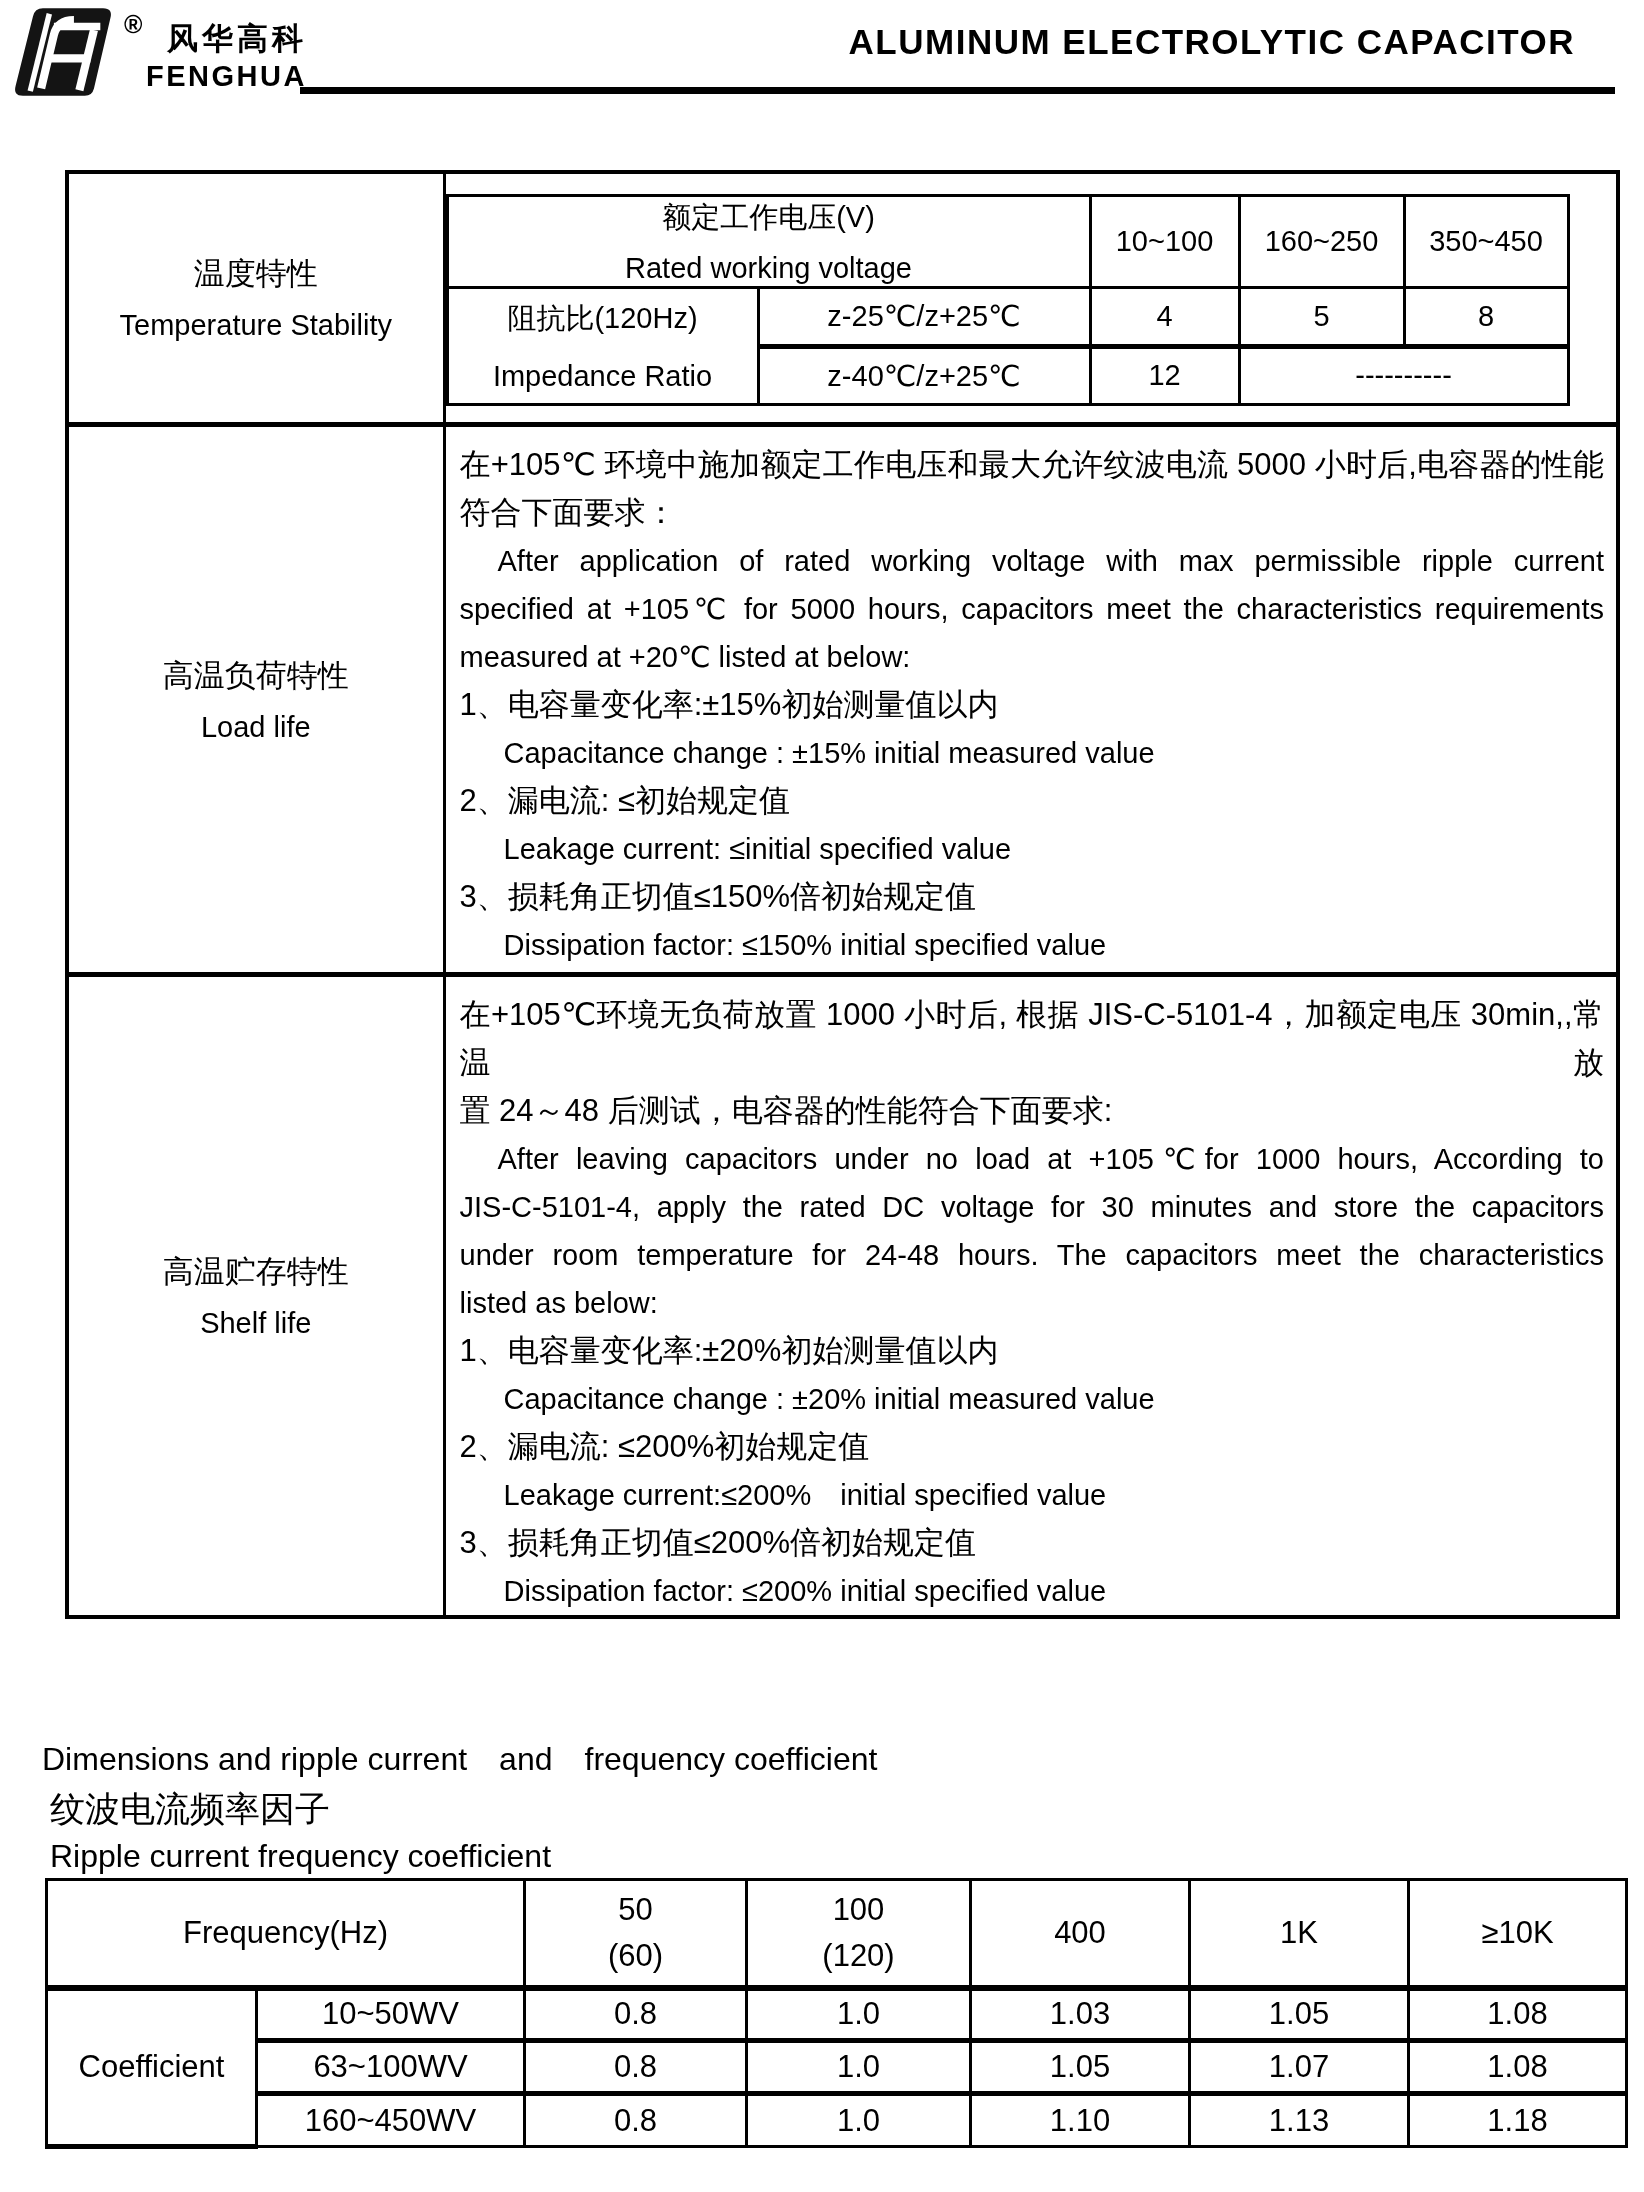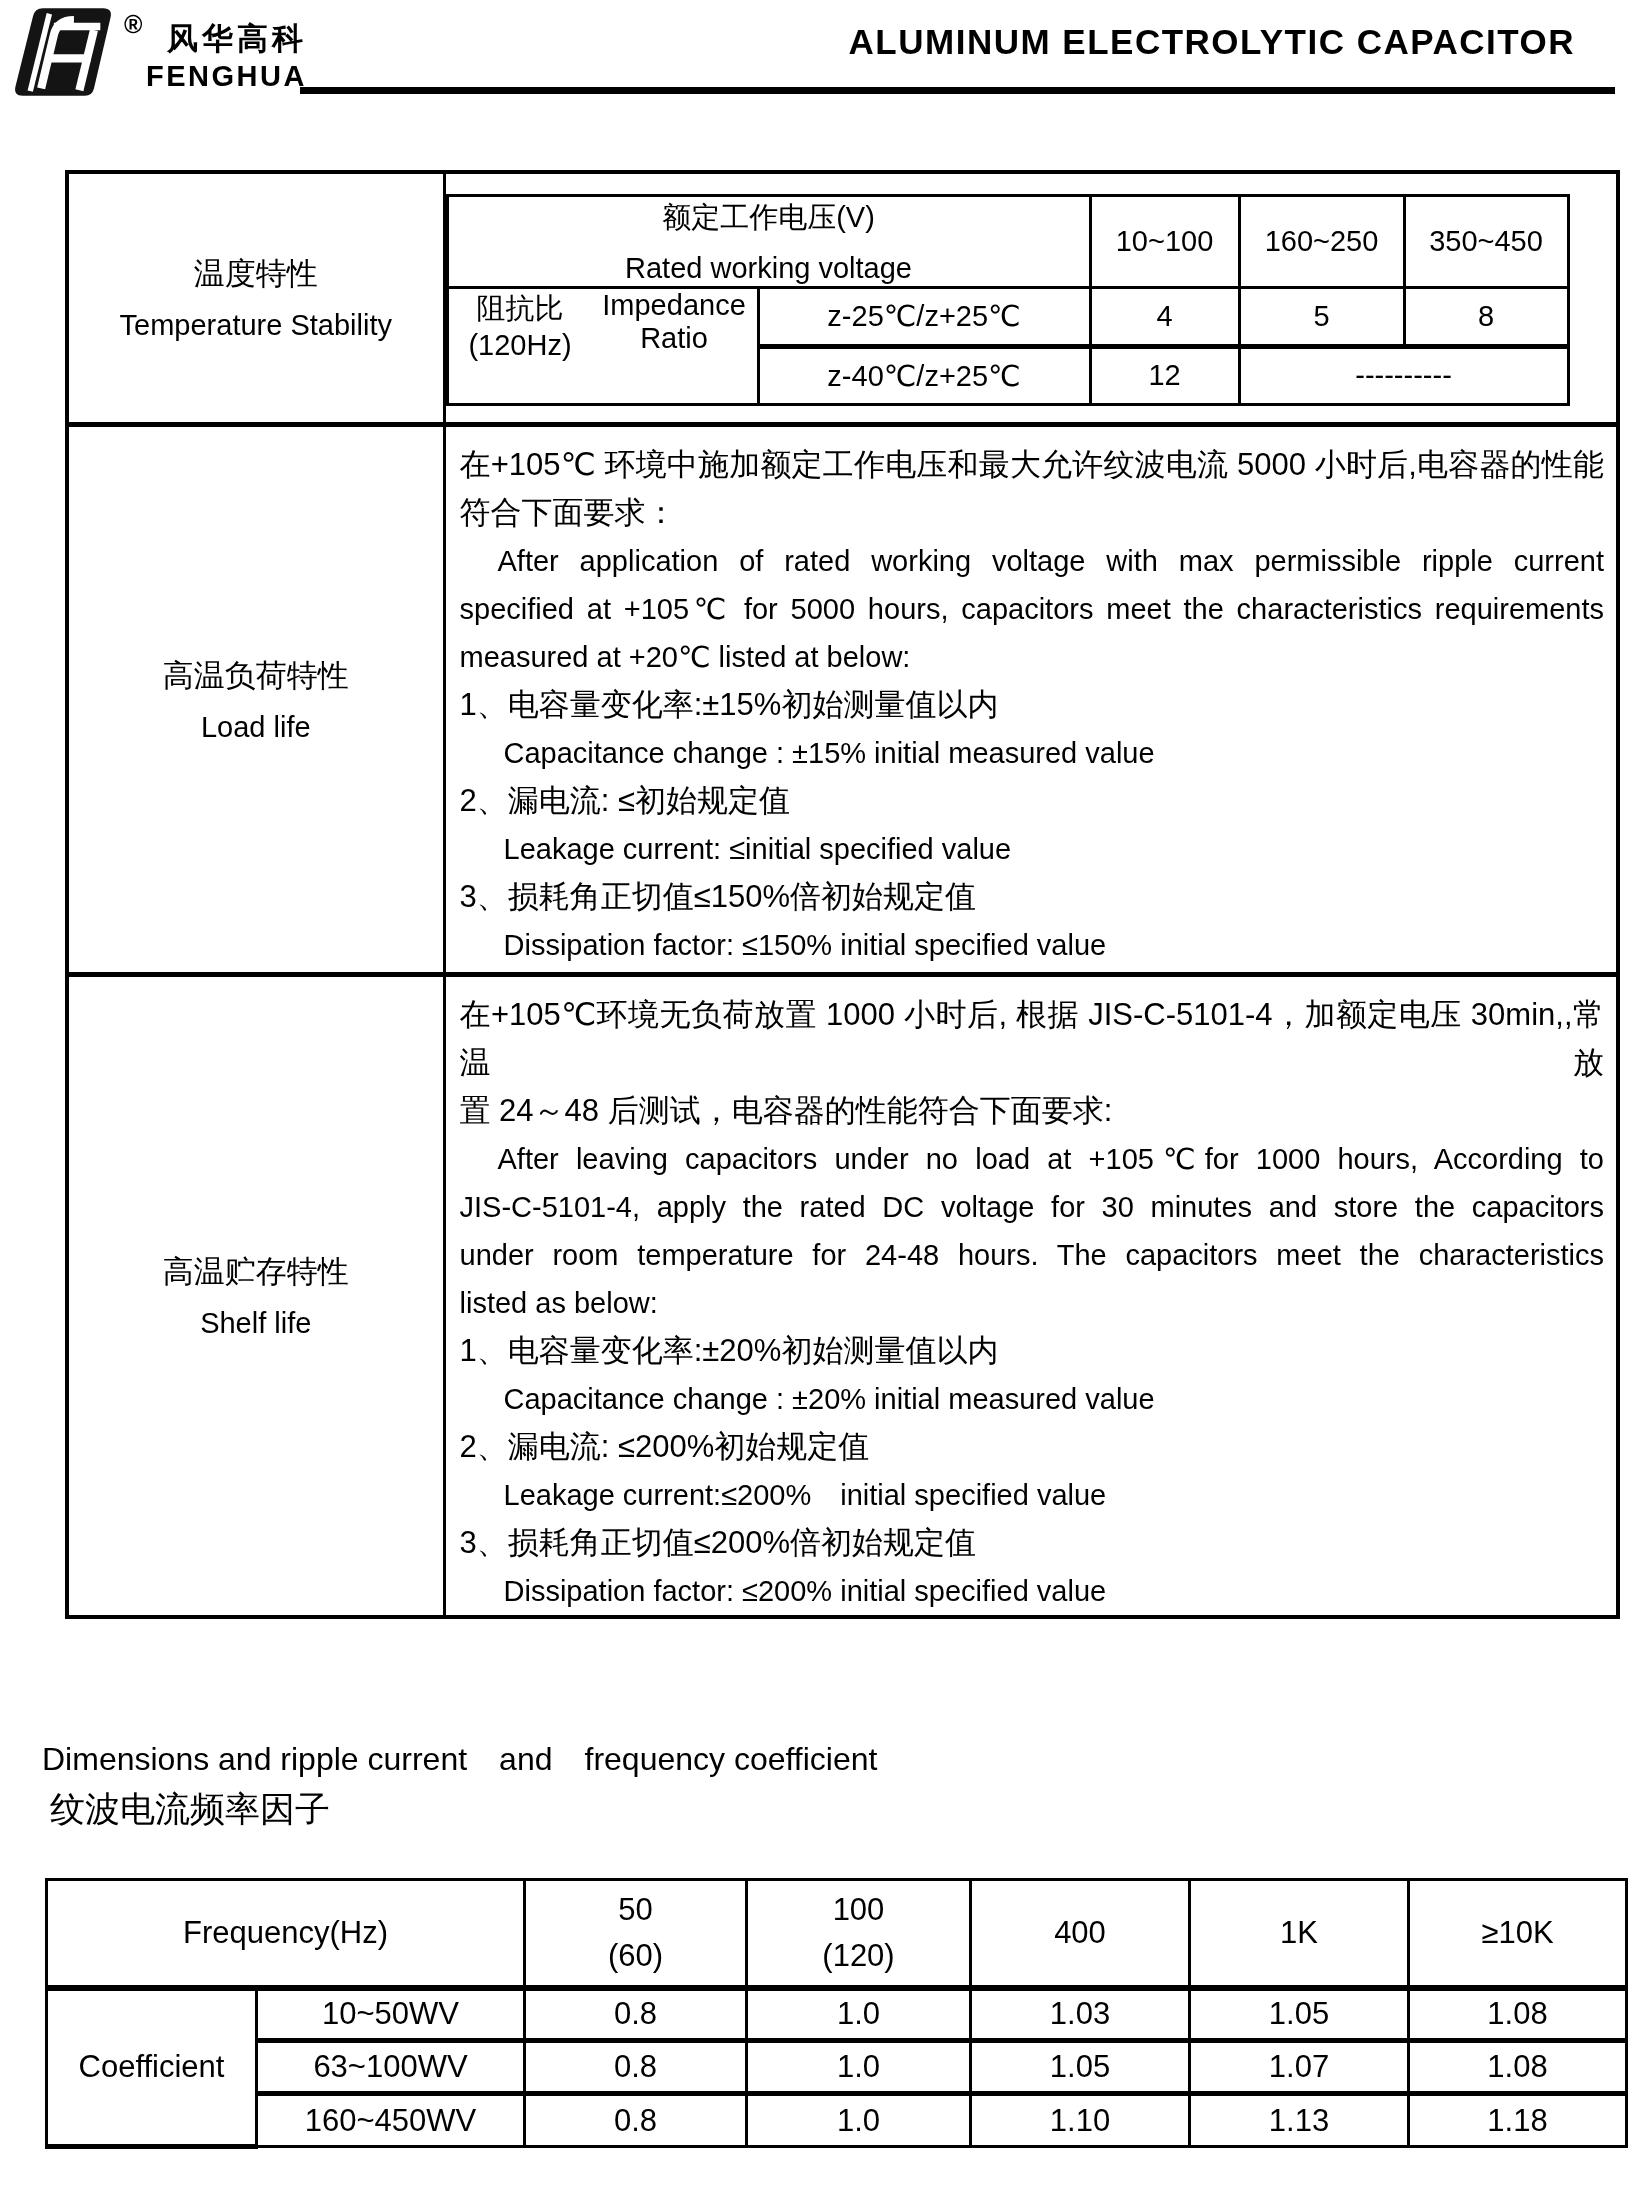--- a/index.html
+++ b/index.html
@@ -30,21 +30,21 @@
   .label-en { font-size:29px; }
   .content-cell { vertical-align:top; padding:0; overflow:hidden; }
 
   
   .inner { margin:20px 0 0 0; width:1121px; text-align:center; font-size:29px; }
   .inner td { border:3px solid #000; vertical-align:middle; }
   .inner .z40row td { border-top:5px solid #000;margin-left:36px; }
   .stack span { display:block; }
   .stack span + span { margin-top:14px; }
   .imp-cell { padding:0; }
-  .imp-flex { display:flex; flex-direction:row; justify-content:space-around; height:114px; }
+  .imp-flex { display:flex; flex-direction:column; justify-content:space-around; height:114px; }
 
   
   .text-cell { vertical-align:top; padding:14px 12px 0 14px; overflow:hidden; }
   .p-line { font-size:30px; line-height:48px; }
   .p-line.cjk { font-size:31px; }
   .p-line.en { font-size:29px; }
   .p-line.fill { text-align:justify; text-align-last:justify; }
   .p-line.indent { text-indent:38px; }
   .p-line.sub { padding-left:44px; }
 
@@ -179,20 +179,21 @@
           <div class="p-line en sub">Leakage current:≤200%　initial specified value</div>
           <div class="p-line cjk">3、损耗角正切值≤200%倍初始规定值</div>
           <div class="p-line en sub">Dissipation factor: ≤200% initial specified value</div>
         </td>
       </tr>
     </tbody>
   </table>
 
   <div class="sec-en1">Dimensions and ripple current　and　frequency coefficient</div>
   <div class="sec-cn2">纹波电流频率因子</div>
+  <div class="sec-en2">Ripple current frequency coefficient</div>
 
   <table class="freq">
     <colgroup>
         <col style="width:210px">
         <col style="width:268px">
         <col style="width:222px">
         <col style="width:224px">
         <col style="width:219px">
         <col style="width:219px">
         <col style="width:218px">

